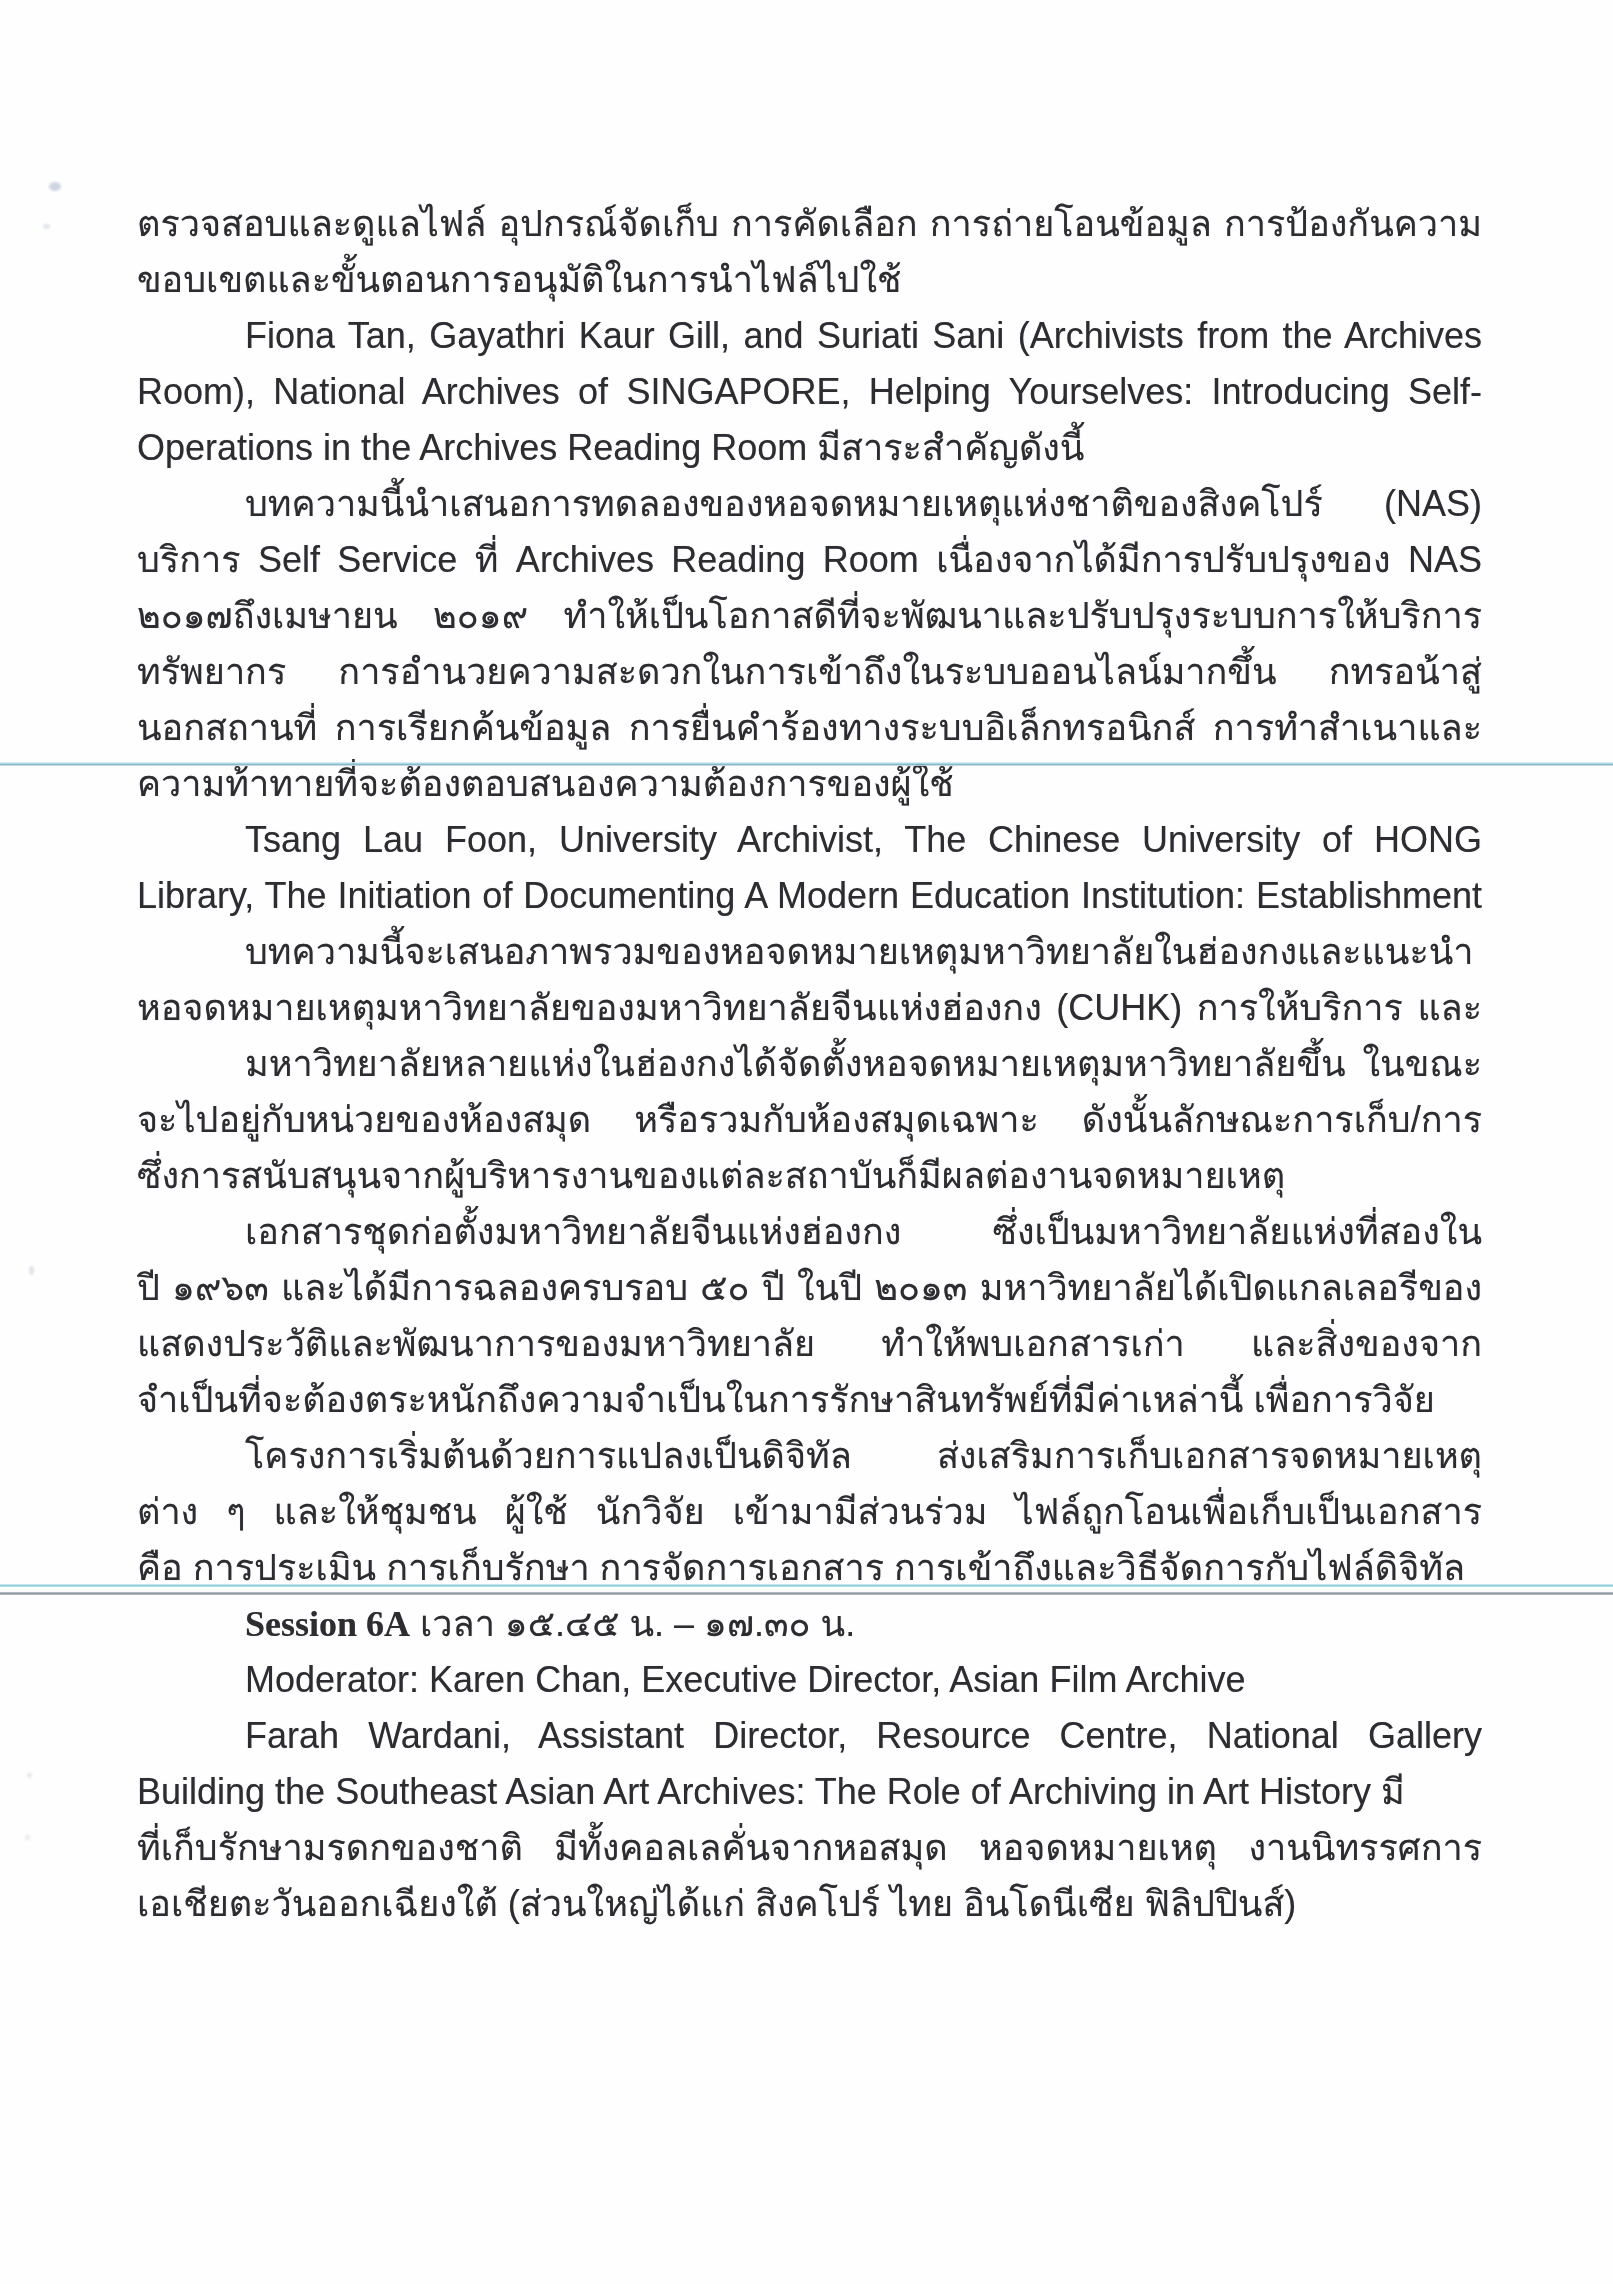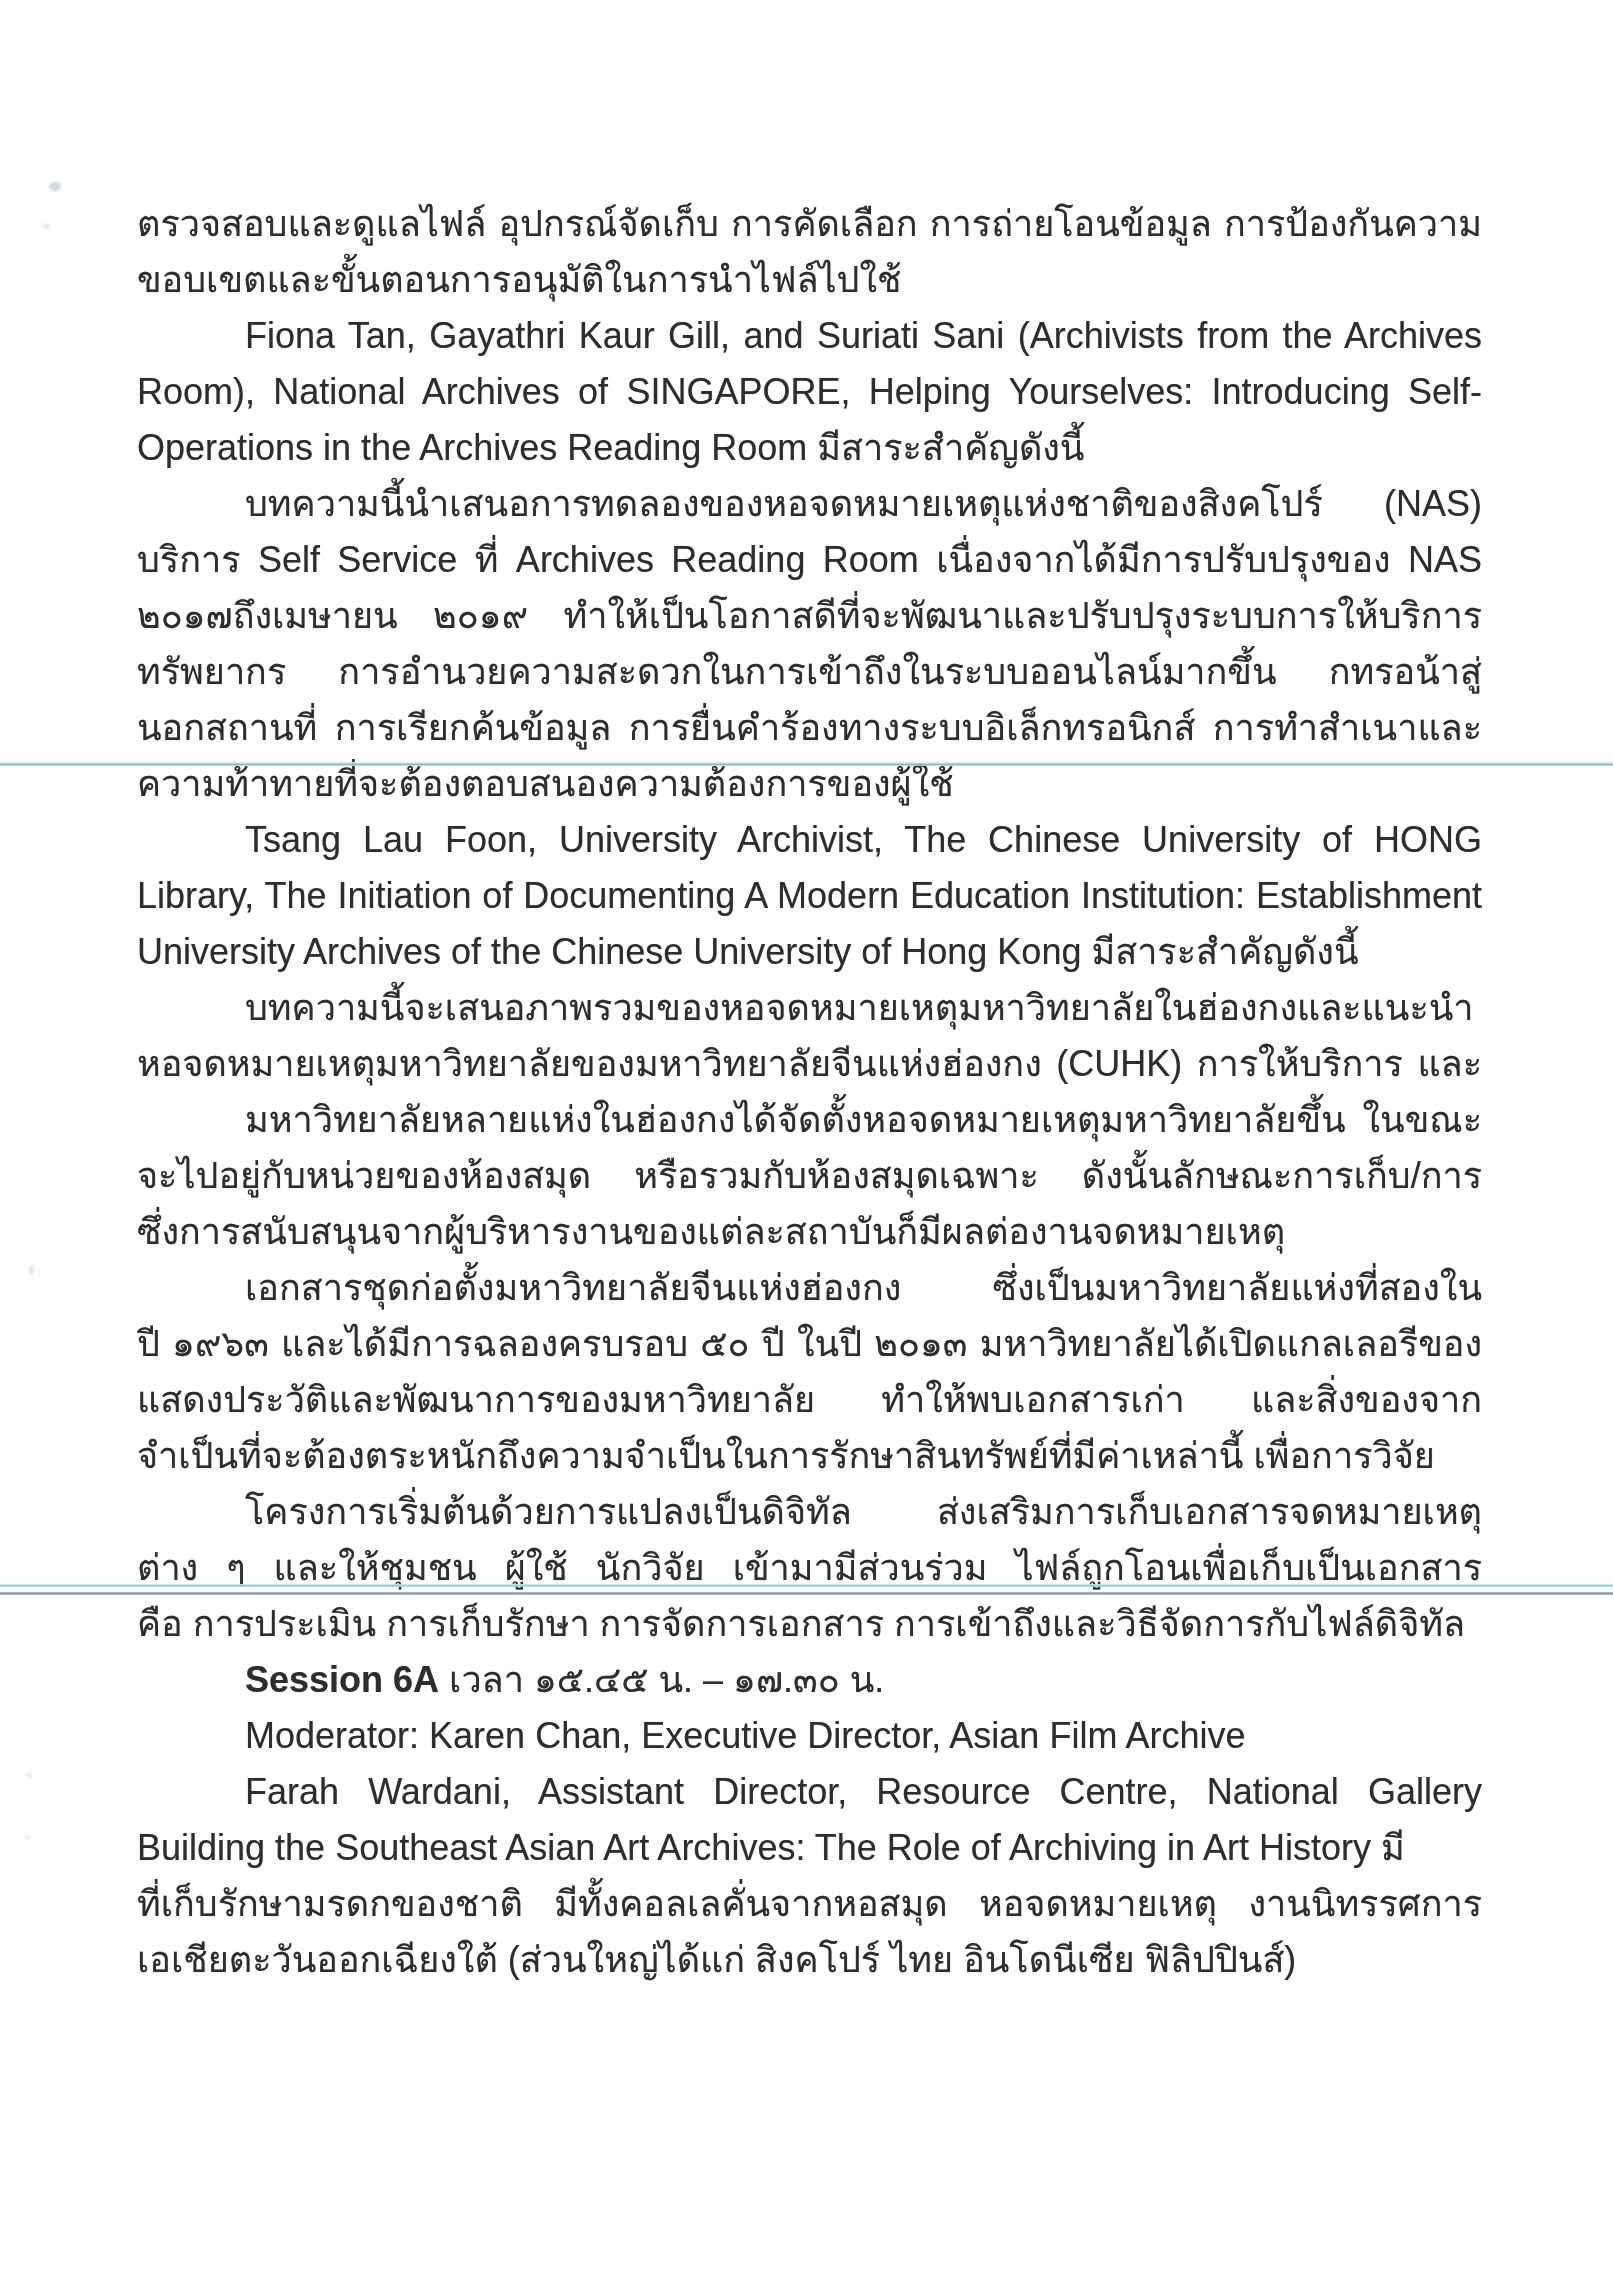--- a/index.html
+++ b/index.html
@@ -27,21 +27,21 @@
     overflow:hidden;
     text-align:left;
   }
   .line.justify{
     text-align:justify;
     text-align-last:justify;
   }
   .line.indent{
     padding-left:108px;
   }
-  .line .bold{font-weight:700;}
+  .line .bold{font-weight:700;font-family:Liberation Serif, serif;}
   
   .scan-line{
     position:absolute;left:0;width:1613px;
     pointer-events:none;
   }
   .scan-line.a1{
     top:762px;height:3.9px;
     background:linear-gradient(180deg,#eaf7fa 0%,#9fd3e0 40%,#6fa9bc 70%,#eef6f8 100%);
     opacity:.9;
   }
@@ -77,21 +77,20 @@
       <div class="line justify"><span>Room), National Archives of SINGAPORE, Helping Yourselves: Introducing Self-Service Modes of</span></div>
       <div class="line"><span>Operations in the Archives Reading Room มีสาระสำคัญดังนี้</span></div>
       <div class="line indent justify"><span>บทความนี้นำเสนอการทดลองของหอจดหมายเหตุแห่งชาติของสิงคโปร์ (NAS) ในส่วนงาน</span></div>
       <div class="line justify"><span>บริการ Self Service ที่ Archives Reading Room เนื่องจากได้มีการปรับปรุงของ NAS ตั้งแต่เดือนตุลาคม</span></div>
       <div class="line justify"><span>๒๐๑๗ถึงเมษายน ๒๐๑๙ ทำให้เป็นโอกาสดีที่จะพัฒนาและปรับปรุงระบบการให้บริการ ได้แก่ การเข้าถึง</span></div>
       <div class="line justify"><span>ทรัพยากร การอำนวยความสะดวกในการเข้าถึงในระบบออนไลน์มากขึ้น กทรอน้าสู่ระบบบริการ การดูเอกสาร</span></div>
       <div class="line justify"><span>นอกสถานที่ การเรียกค้นข้อมูล การยื่นคำร้องทางระบบอิเล็กทรอนิกส์ การทำสำเนาและนัดรับ เหล่านี้ล้วนเป็น</span></div>
       <div class="line"><span>ความท้าทายที่จะต้องตอบสนองความต้องการของผู้ใช้</span></div>
       <div class="line indent justify"><span>Tsang Lau Foon, University Archivist, The Chinese University of HONG KONG</span></div>
       <div class="line justify"><span>Library, The Initiation of Documenting A Modern Education Institution: Establishment of the</span></div>
-      <div class="line"><span>University Archives of the Chinese University of Hong Kong มีสาระสำคัญดังนี้</span></div>
       <div class="line indent justify"><span>บทความนี้จะเสนอภาพรวมของหอจดหมายเหตุมหาวิทยาลัยในฮ่องกงและแนะนำการจัดตั้ง</span></div>
       <div class="line justify"><span>หอจดหมายเหตุมหาวิทยาลัยของมหาวิทยาลัยจีนแห่งฮ่องกง (CUHK)  การให้บริการ และแผนการในอนาคต</span></div>
       <div class="line indent justify"><span>มหาวิทยาลัยหลายแห่งในฮ่องกงได้จัดตั้งหอจดหมายเหตุมหาวิทยาลัยขึ้น ในขณะที่ส่วนใหญ่ก็</span></div>
       <div class="line justify"><span>จะไปอยู่กับหน่วยของห้องสมุด หรือรวมกับห้องสมุดเฉพาะ ดังนั้นลักษณะการเก็บ/การจัดการก็จะแตกต่างกัน</span></div>
       <div class="line"><span>ซึ่งการสนับสนุนจากผู้บริหารงานของแต่ละสถาบันก็มีผลต่องานจดหมายเหตุ</span></div>
       <div class="line indent justify"><span>เอกสารชุดก่อตั้งมหาวิทยาลัยจีนแห่งฮ่องกง ซึ่งเป็นมหาวิทยาลัยแห่งที่สองในฮ่องกง จัดตั้งเมื่อ</span></div>
       <div class="line justify"><span>ปี ๑๙๖๓ และได้มีการฉลองครบรอบ ๕๐ ปี ในปี ๒๐๑๓ มหาวิทยาลัยได้เปิดแกลเลอรีของมหาวิทยาลัยเพื่อ</span></div>
       <div class="line justify"><span>แสดงประวัติและพัฒนาการของมหาวิทยาลัย ทำให้พบเอกสารเก่า และสิ่งของจากสำนักงานต่าง ๆ ผู้บริหาร</span></div>
       <div class="line"><span>จำเป็นที่จะต้องตระหนักถึงความจำเป็นในการรักษาสินทรัพย์ที่มีค่าเหล่านี้ เพื่อการวิจัยเชิงประวัติศาสตร์</span></div>
       <div class="line indent justify"><span>โครงการเริ่มต้นด้วยการแปลงเป็นดิจิทัล ส่งเสริมการเก็บเอกสารจดหมายเหตุ ผ่านช่องทาง</span></div>

